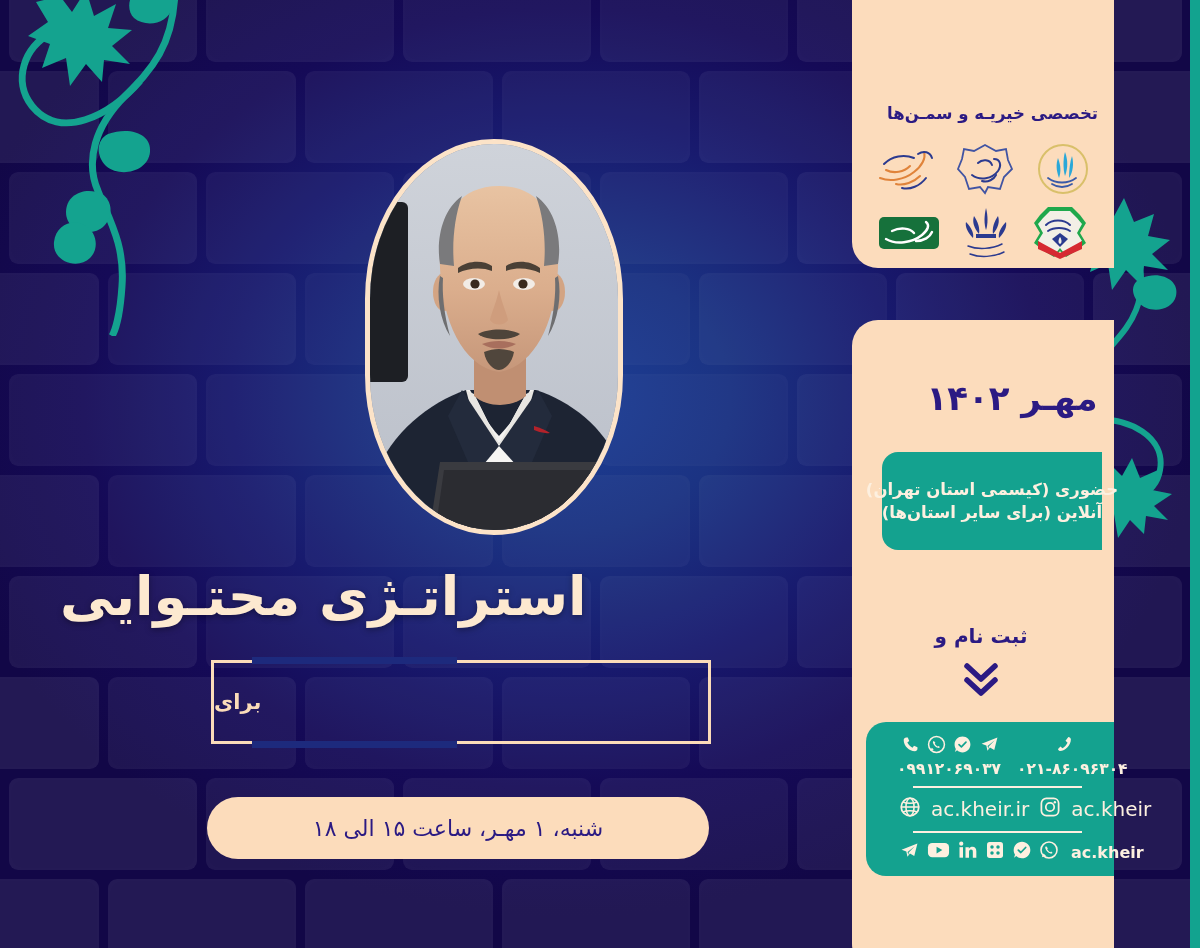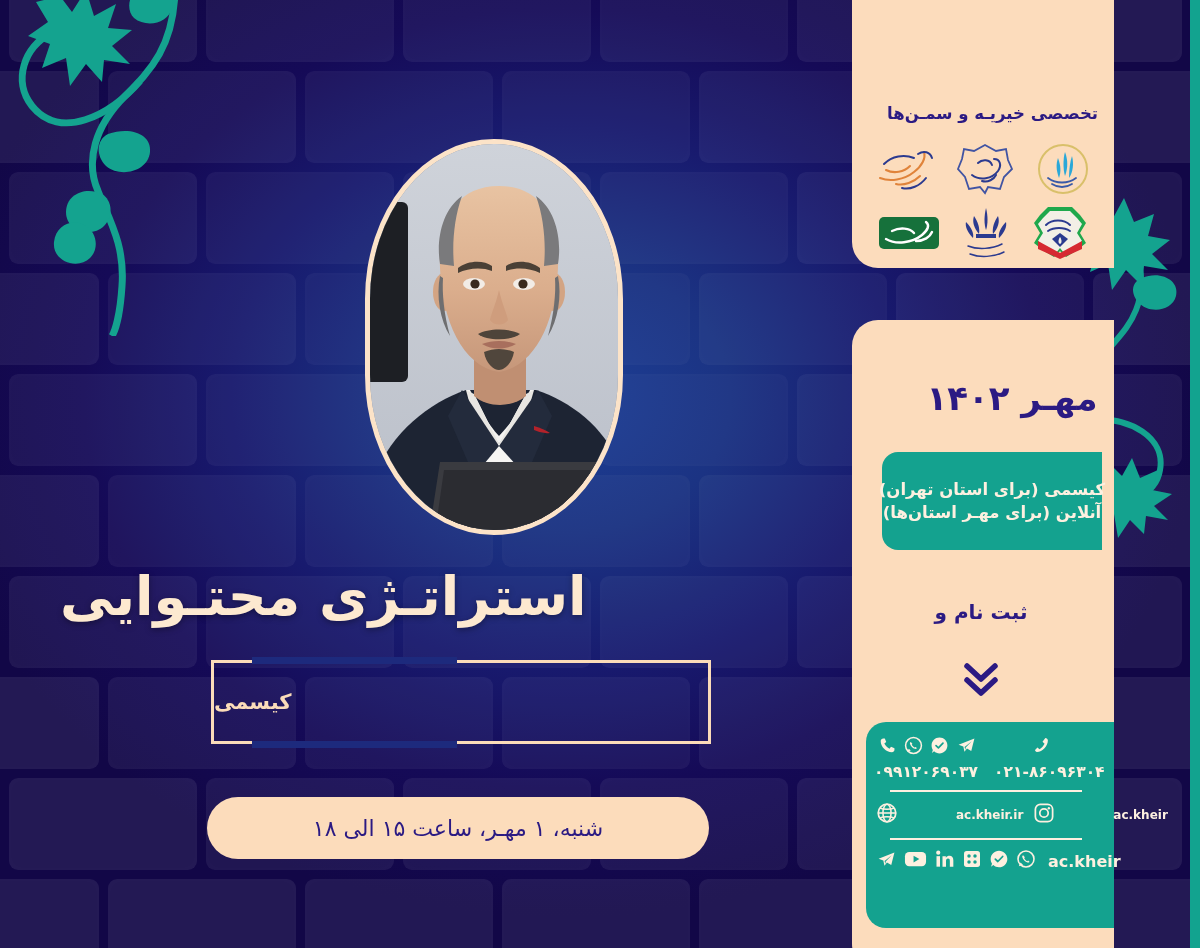--- a/index.html
+++ b/index.html
@@ -87,44 +87,44 @@
     display:flex; flex-direction:column; justify-content:center; align-items:center;
     gap:4px; direction:rtl;
   }
   #mode-box div { color:#fdf0e0; font-size:16.5px; font-weight:bold; white-space:nowrap; }
 
   
   .cta {
     position:absolute; left:852px; width:258px; text-align:center;
     color:#2b1a83; font-size:20px; font-weight:bold; direction:rtl; z-index:8;
   }
-  #cta-1 { top:600px; }
+  #cta-1 { top:624px; }
   #cta-2 { top:622px; }
 
   #chevrons { position:absolute; left:852px; top:660px; width:258px; height:46px;
               display:flex; flex-direction:column; align-items:center; z-index:8; }
 
   
   #contact-card {
-    position:absolute; left:866px; top:722px; width:248px; height:206px;
+    position:absolute; left:866px; top:722px; width:248px; height:154px;
     background:#14a28f; border-radius:20px 0 0 20px; z-index:8;
-    padding:12px 14px 10px 6px;
+    padding:12px 14px 10px 29px;
     display:flex; flex-direction:column;
   }
   .crow { display:flex; align-items:center; justify-content:center; }
   #phone-icons { gap:0; justify-content:flex-start; padding-left:6px; height:26px; }
   #phone-icons .left-group { display:flex; align-items:center; gap:7px; }
   #phone-icons .right-group { display:flex; align-items:center; margin-left:56px; }
   #phone-nums { height:24px; justify-content:flex-start; padding-left:2px; gap:8px; }
   .pnum { color:#fdf0e0; font-size:15.5px; font-weight:bold; letter-spacing:0.3px;
           font-family:"DejaVu Sans", sans-serif; }
   .vline { width:2px; height:22px; background:#fdf0e0; }
   .hrule { height:2px; background:#fdf0e0; margin:6px 18px 6px 18px; }
   #web-row { height:34px; gap:10px; justify-content:flex-start; padding-left:4px; }
-  #web-row .lbl { color:#fdf0e0; font-size:12px; font-weight:bold;margin-left:48px; }
+  #web-row .lbl { color:#fdf0e0; font-size:20px; font-weight:normal; }
   #social-row { height:30px; gap:7px; justify-content:flex-start; padding-left:4px; }
   #social-row .lbl { color:#fdf0e0; font-size:16px; font-weight:bold; margin-left:5px; }
 
   
   #portrait {
     position:absolute; left:365px; top:139px; width:258px; height:396px;
     border-radius:129px/160px;
     border:5px solid #fce3c8;
     overflow:hidden; z-index:5;
     background:#8b919d;
@@ -334,21 +334,21 @@
         <path d="M64 396 L74 326 L220 326 L226 396 Z" fill="#2b2c31"></path>
 
         <path d="M164 282 q10 3 16 7 q-8 1 -16 -3 Z" fill="#b3222a"></path>
       </svg>
     </div>
   </div>
 
   <div id="talk-title">استراتـژی محتـوایی</div>
 
   <div id="speaker-box">
-    <span class="ln">کیسمی</span>
+    <span class="ln">برای</span>
   </div>
   <div class="box-gap-top"></div>
   <div class="box-gap-bot"></div>
 
   <div id="date-pill">
     <span>شنبه، ۱ مهـر، ساعت ۱۵ الی ۱۸</span>
   </div>
 
   <div class="panel" id="panel-top"></div>
   <div class="panel" id="panel-bottom"></div>
@@ -434,22 +434,22 @@
         </g>
         <path d="M28 28 L36 34 L28 42 L20 34 Z" fill="#2b3a8f"></path>
         <path d="M28 32 C 30 35, 30 38, 28 39 C 26 38, 26 35, 28 32 Z" fill="#f3efe6"></path>
       </svg>
     </span>
   </div>
 
   <div class="month-year">مهـر ۱۴۰۲</div>
 
   <div id="mode-box">
-    <div>کیسمی (برای استان تهران)</div>
-    <div>آنلاین (برای مهـر استان‌ها)</div>
+    <div>حضوری (کیسمی استان تهران)</div>
+    <div>آنلاین (برای سایر استان‌ها)</div>
   </div>
 
   <div class="cta" id="cta-1">ثبت نام و</div>
 
   <div id="chevrons">
     <svg width="42" height="44" viewBox="0 0 42 44">
       <g fill="none" stroke="#2b1a83" stroke-width="5.5" stroke-linecap="round" stroke-linejoin="round">
         <polyline points="7,6 21,19 35,6"></polyline>
         <polyline points="7,20 21,33 35,20"></polyline>
       </g>

